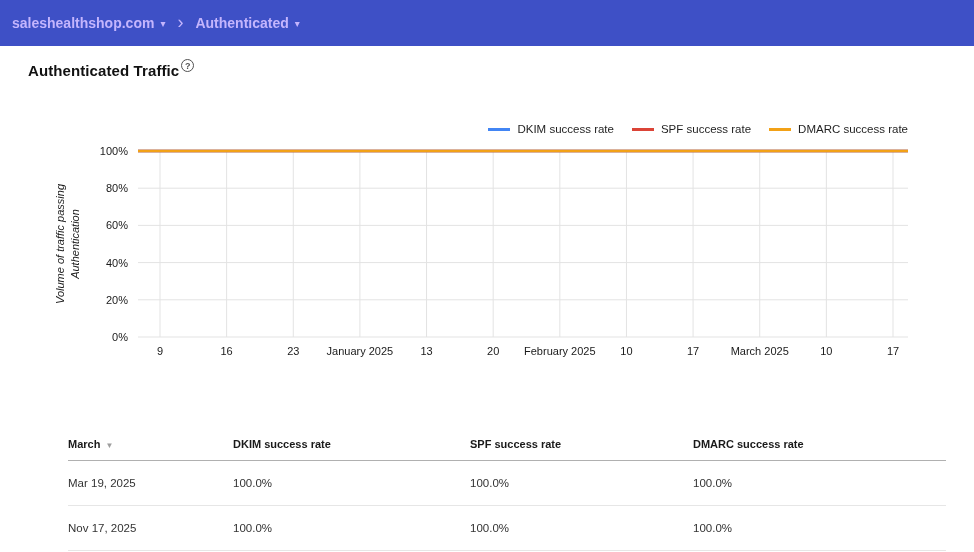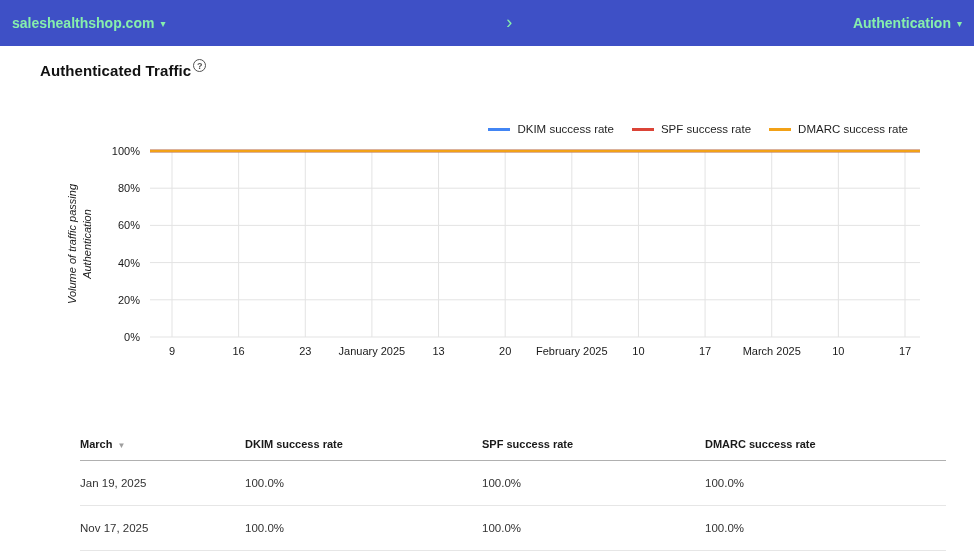--- a/index.html
+++ b/index.html
@@ -6,27 +6,27 @@
   html, body { margin: 0; padding: 0; }
   body {
     width: 974px; height: 552px; overflow: hidden;
     background: #ffffff;
     font-family: "Liberation Sans", "DejaVu Sans", sans-serif;
     color: #1f1f1f;
   }
   
   .topbar {
     height: 46px; background: var(--header_bg, #3e50c6);
-    display: flex; align-items: center; padding: 0 12px; color: #86efac; justify-content: space-between;
+    display: flex; align-items: center; padding: 0 12px; color: #c4b5fd;
   }
   .nav-item { display: flex; align-items: center; gap: 6px; font-size: 14px; font-weight: 700; cursor: pointer; }
   .caret { font-size: 10px; line-height: 1; position: relative; top: 1px; }
   .nav-sep { margin: 0 12px; font-size: 18px; font-weight: 400; line-height: 1; position: relative; top: -1px; }
   
-  main { padding: 16px 28px 0 40px; }
+  main { padding: 16px 28px 0 28px; }
   .title-row { display: flex; align-items: flex-start; gap: 2px; }
   h1 { font-size: 15px; font-weight: 700; margin: 0; color: #111; letter-spacing: 0.1px; }
   .help {
     width: 13px; height: 13px; border: 1.5px solid #525252; border-radius: 50%;
     font-size: 9px; font-weight: 700; color: #525252;
     display: inline-flex; align-items: center; justify-content: center;
     margin-top: -3px; cursor: pointer; flex: none;
   }
   
   .legend { display: flex; justify-content: flex-end; gap: 18px; margin-top: 44px; padding-right: 38px; }
@@ -56,21 +56,21 @@
 </head>
 <body>
 
 <header class="topbar">
   <div class="nav-item">
     <span>saleshealthshop.com</span>
     <span class="caret">▾</span>
   </div>
   <span class="nav-sep">›</span>
   <div class="nav-item">
-    <span>Authentication</span>
+    <span>Authenticated</span>
     <span class="caret">▾</span>
   </div>
 </header>
 
 <main>
 
   <div class="title-row">
     <h1>Authenticated Traffic</h1>
     <span class="help">?</span>
   </div>
@@ -141,21 +141,21 @@
   <section class="data-table">
     <div class="table-header">
       <div class="header-cell sortable">
         <span>March</span><span class="sort-icon">▼</span>
       </div>
       <div class="header-cell">DKIM success rate</div>
       <div class="header-cell">SPF success rate</div>
       <div class="header-cell">DMARC success rate</div>
     </div>
     <div class="table-row">
-      <div>Jan 19, 2025</div>
+      <div>Mar 19, 2025</div>
       <div>100.0%</div>
       <div>100.0%</div>
       <div>100.0%</div>
     </div>
     <div class="table-row">
       <div>Nov 17, 2025</div>
       <div>100.0%</div>
       <div>100.0%</div>
       <div>100.0%</div>
     </div>

